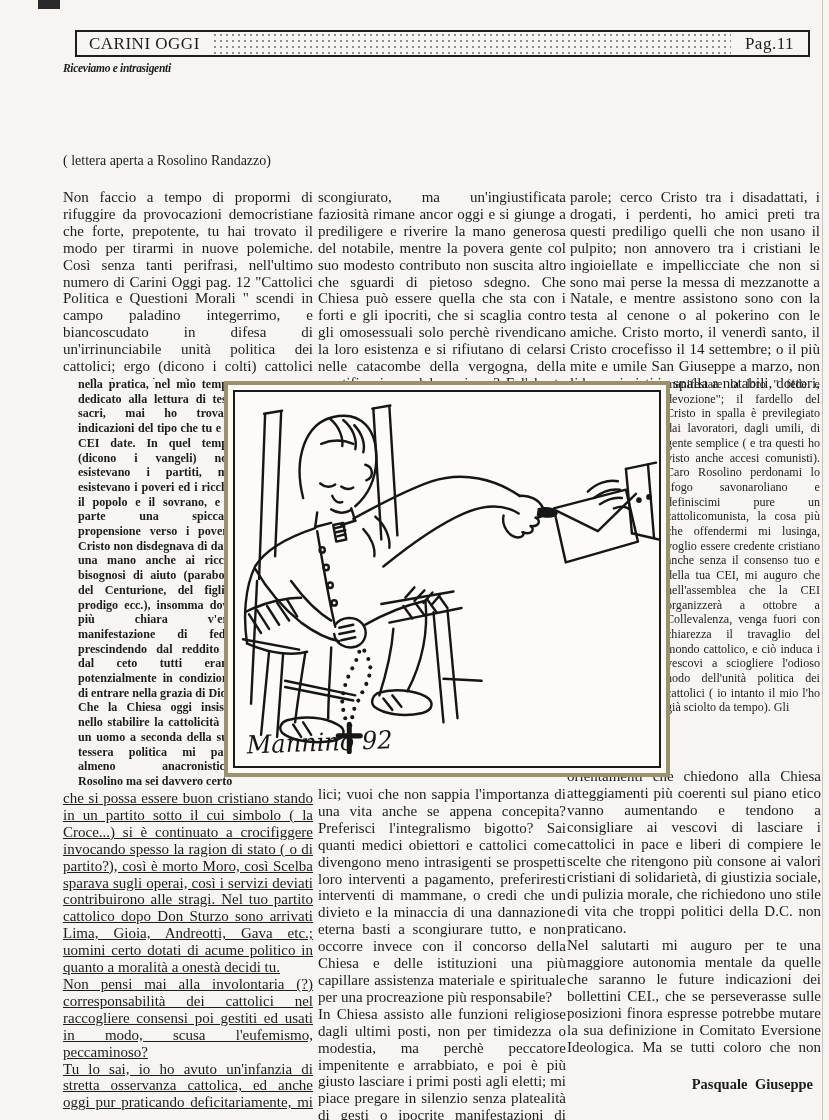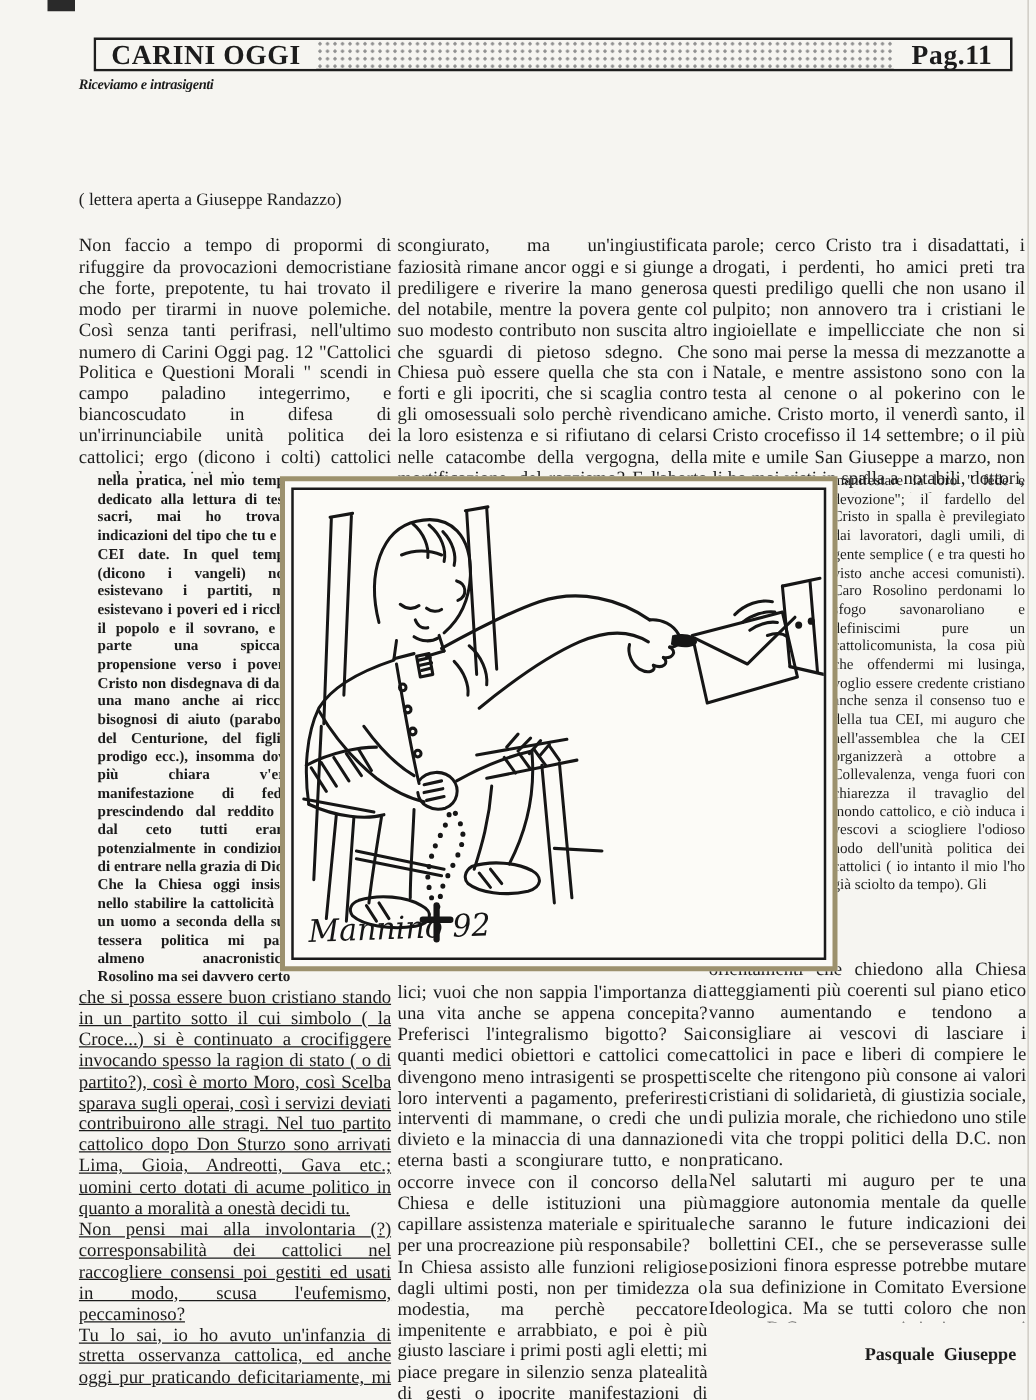--- a/index.html
+++ b/index.html
@@ -21,21 +21,21 @@
     box-sizing:border-box;
   }
   .masthead-dots{
     flex:1;
     background-image:radial-gradient(circle,#8f8f8f 1.1px,rgba(0,0,0,0) 1.5px);
     background-size:6px 6px;
   }
   .masthead-label{
     background:#f6f5f1;
     display:flex;align-items:center;
-    font-weight:bold;font-size:22px;letter-spacing:.5px;
+    font-weight:normal;font-size:17px;letter-spacing:.5px;
     padding:0 12px;white-space:nowrap;
   }
   .masthead-label.right{padding:0 14px;}
 
   .kicker{
     position:absolute;left:63px;top:62px;
     font-size:11.5px;font-weight:bold;font-style:italic;letter-spacing:-.3px;
   }
   .headline{
     position:absolute;left:63px;top:78px;width:760px;
@@ -98,21 +98,21 @@
   <div class="corner-mark"></div>
   <div class="right-edge-line"></div>
 
   <div class="masthead-box">
     <div class="masthead-label">CARINI OGGI</div>
     <div class="masthead-dots"></div>
     <div class="masthead-label right">Pag.11</div>
   </div>
 
   <div class="kicker">Riceviamo e intrasigenti</div>
-  <div class="subtitle">( lettera aperta a Giuseppe Randazzo)</div>
+  <div class="subtitle">( lettera aperta a Rosolino Randazzo)</div>
 
   <div class="body-text c1-top">Non faccio a tempo di propormi di rifuggire da provocazioni democristiane che forte, prepotente, tu hai trovato il modo per tirarmi in nuove polemiche. Così senza tanti perifrasi, nell'ultimo numero di Carini Oggi pag. 12 "Cattolici Politica e Questioni Morali " scendi in campo paladino integerrimo, e biancoscudato in difesa di un'irrinunciabile unità politica dei cattolici; ergo (dicono i colti) cattolici uguale democristiani.
 Lo sai io sono cattolico checchè ne pensiate tu i vescovi e i dirigenti  D.C.  pur claudicante</div>
   <div class="body-text-narrow c1-side">nella pratica, nel mio tempo dedicato alla lettura di testi sacri, mai ho trovato indicazioni del tipo che tu e la CEI date. In quel tempo (dicono i vangeli) non esistevano i partiti, ma esistevano i poveri ed i ricchi, il popolo e il sovrano, e a parte una spiccata propensione verso i poveri, Cristo non disdegnava di dare una mano anche ai ricchi bisognosi di aiuto (parabola del Centurione, del figliol prodigo ecc.), insomma dove più chiara v'era manifestazione di fede, prescindendo dal reddito e dal ceto tutti erano potenzialmente in condizione di entrare nella grazia di Dio.
 Che la Chiesa oggi insista nello stabilire la cattolicità di un uomo a seconda della sua tessera politica mi pare almeno anacronistico. Rosolino ma sei davvero certo</div>
   <div class="body-text c1-bottom">che si possa essere buon cristiano stando in un partito sotto il cui simbolo ( la Croce...) si è continuato  a crocifiggere invocando spesso la ragion di stato ( o di partito?), così è morto Moro, così Scelba sparava sugli operai, così i servizi deviati contribuirono alle stragi. Nel tuo partito cattolico dopo Don Sturzo sono arrivati Lima, Gioia, Andreotti, Gava etc.; uomini certo dotati di acume politico in quanto a moralità a onestà decidi tu.
 Non pensi mai alla involontaria (?) corresponsabilità dei cattolici nel raccogliere consensi poi gestiti ed usati in modo, scusa l'eufemismo, peccaminoso?
 Tu lo sai, io ho avuto un'infanzia di stretta osservanza cattolica, ed anche oggi pur praticando deficitariamente, mi impegno a impartire una educazione cristiana ai miei figli; mi ricordo le paure patite per il temuto arrivo dei carri armati sovietici pronti a cancellare ogni luogo sacro oltre che, quasi sempre, opere d'arte ragguardevoli. Quel timore venne poi</div>
 
   <div class="body-text c2-top">scongiurato, ma un'ingiustificata faziosità rimane ancor oggi e si giunge a prediligere e riverire la mano generosa del notabile, mentre la povera gente col suo modesto contributo non suscita altro che sguardi di pietoso sdegno. Che Chiesa può essere quella che sta con i forti e gli ipocriti, che si scaglia contro gli omosessuali solo perchè rivendicano la loro esistenza e si rifiutano di celarsi nelle catacombe della vergogna, della mortificazione, del razzismo? E l'aborto a cui fai riferimento per giustificare una capziosa unità dei catto-</div>

